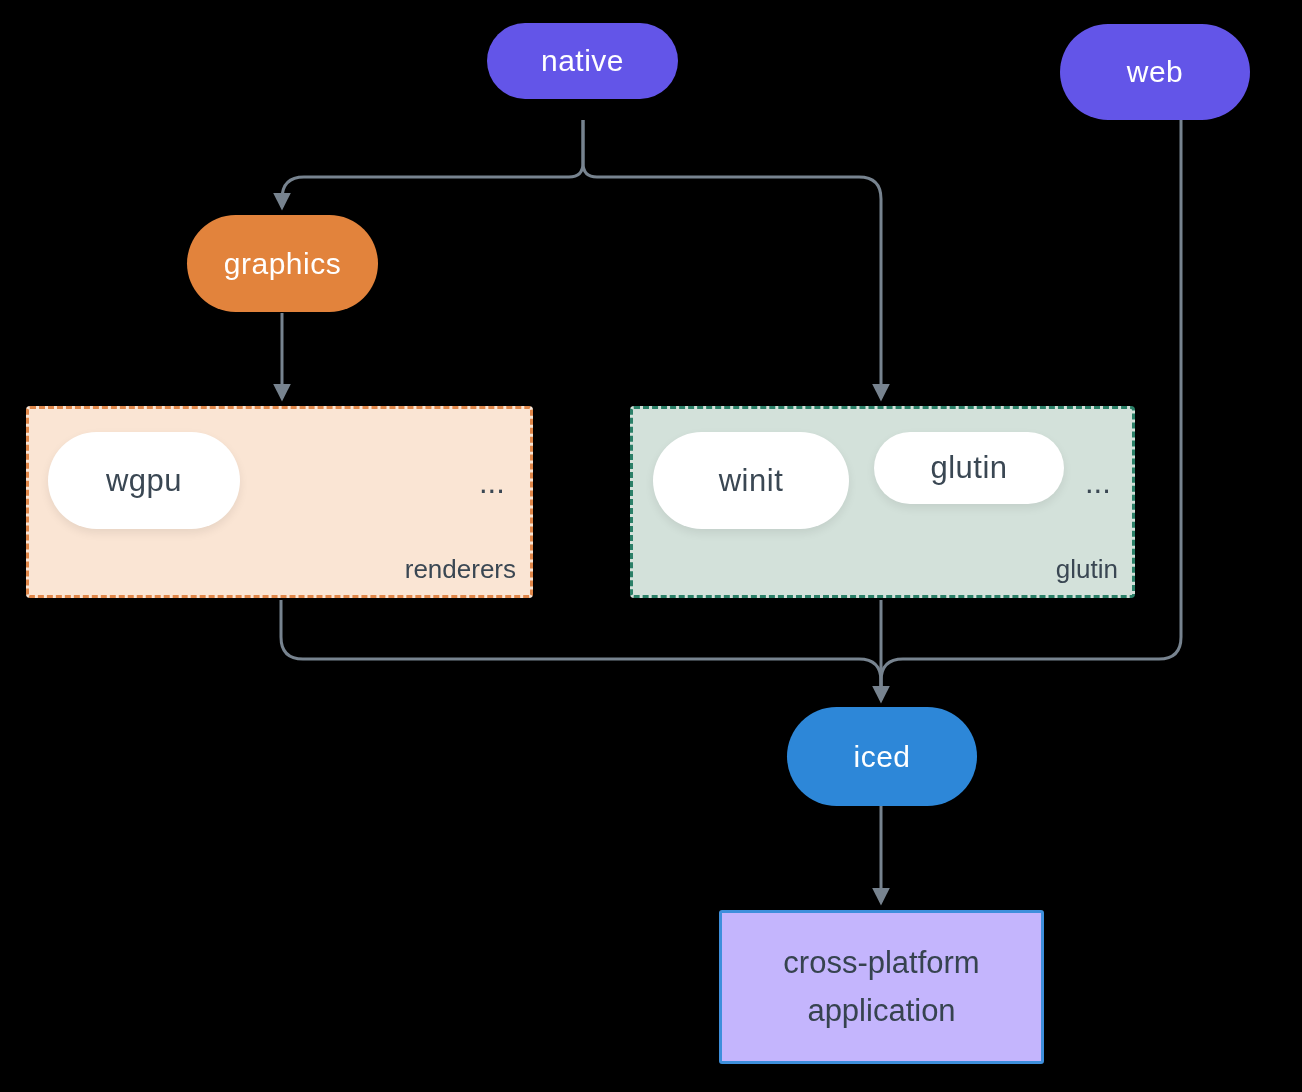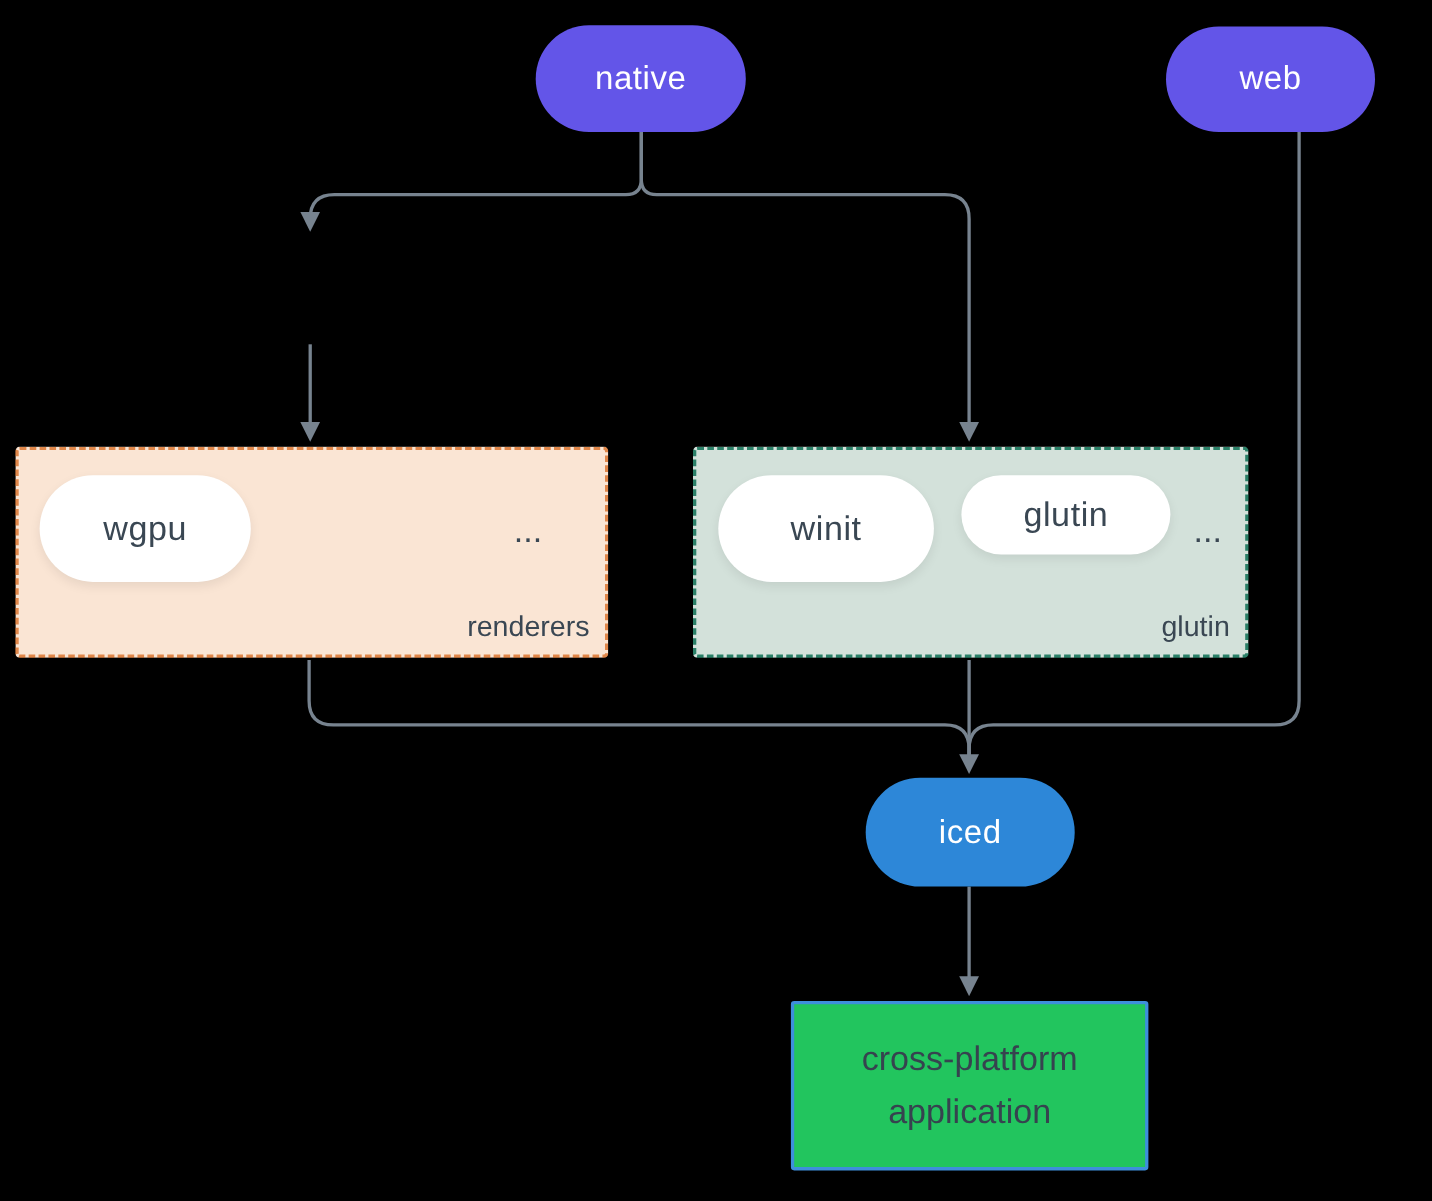--- a/index.html
+++ b/index.html
@@ -67,21 +67,21 @@
     font-size: 31px;
     color: #3a4753;
   }
   .appbox {
     position: absolute;
     left: 719px;
     top: 910px;
     width: 325px;
     height: 154px;
     box-sizing: border-box;
-    background: #22c55e;
+    background: #c4b5fd;
     border: 3px solid #3e8fdc;
     border-radius: 3px;
     display: flex;
     align-items: center;
     justify-content: center;
     text-align: center;
     color: #36434f;
     font-size: 31px;
     line-height: 48px;
   }
@@ -102,30 +102,33 @@
       <path d="M583,120 L583,163 Q583,177 569,177 L304,177 Q282,177 282,199 L282,207" marker-end="url(#arrow)"></path>
       <path d="M583,120 L583,163 Q583,177 597,177 L859,177 Q881,177 881,199 L881,398" marker-end="url(#arrow)"></path>
       <path d="M282,313 L282,398" marker-end="url(#arrow)"></path>
       <path d="M281,600 L281,637 Q281,659 303,659 L859,659 Q881,659 881,681 L881,692"></path>
       <path d="M1181,120 L1181,637 Q1181,659 1159,659 L903,659 Q881,659 881,681 L881,692"></path>
       <path d="M881,600 L881,700" marker-end="url(#arrow)"></path>
       <path d="M881,806 L881,902" marker-end="url(#arrow)"></path>
     </g>
   </svg>
 
-  <div class="pill pill-native" style="left:487px; top:23px; width:191px; height:97px;">
+  <div class="pill pill-native" style="left:487px; top:23px; width:191px; height:76px;">
     <span>native</span>
   </div>
 
   <div class="pill pill-web" style="left:1060px; top:24px; width:190px; height:96px;">
     <span>web</span>
   </div>
 
+  <div class="pill pill-graphics" style="left:187px; top:215px; width:191px; height:97px;">
+    <span>graphics</span>
+  </div>
 
-  <div class="group group-renderers" style="left:14px; top:406px; width:501px; height:186px;padding-left:32px;">
+  <div class="group group-renderers" style="left:26px; top:406px; width:501px; height:186px;">
     <div class="pill pill-white" style="left:19px; top:23px; width:192px; height:97px;">
       <span>wgpu</span>
     </div>
     <span class="dots" style="left:450px; top:56px;">...</span>
     <span class="group-label">renderers</span>
   </div>
 
   <div class="group group-shells" style="left:630px; top:406px; width:499px; height:186px;">
     <div class="pill pill-white" style="left:20px; top:23px; width:196px; height:97px;">
       <span>winit</span>

